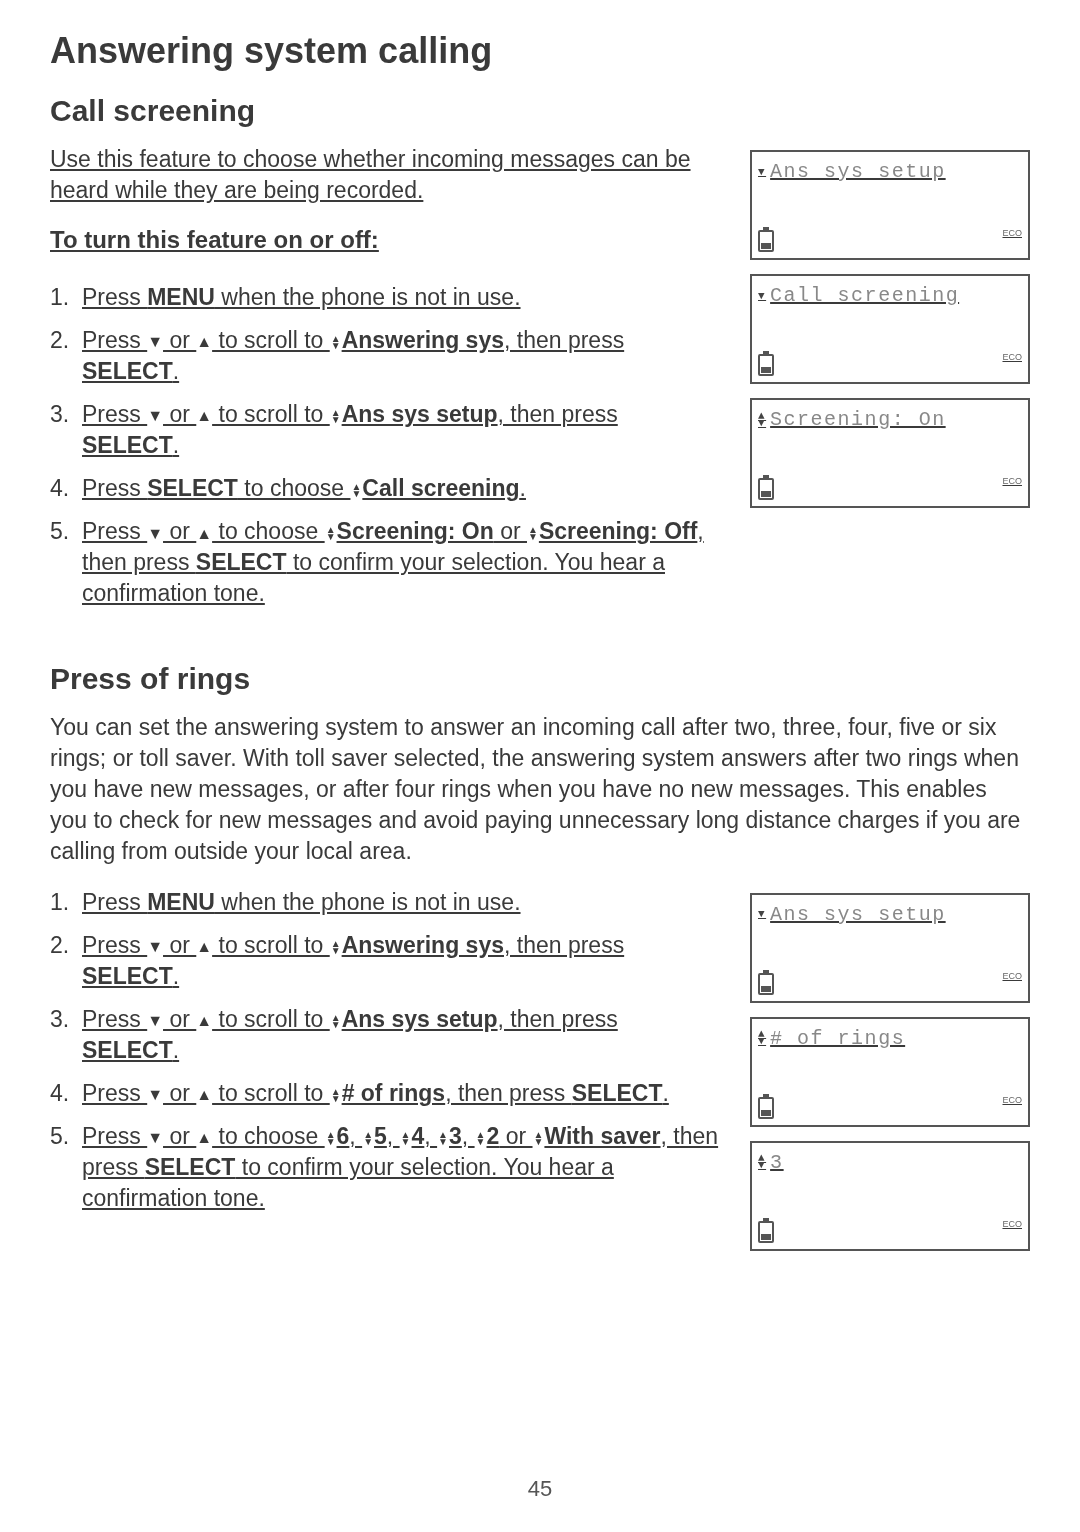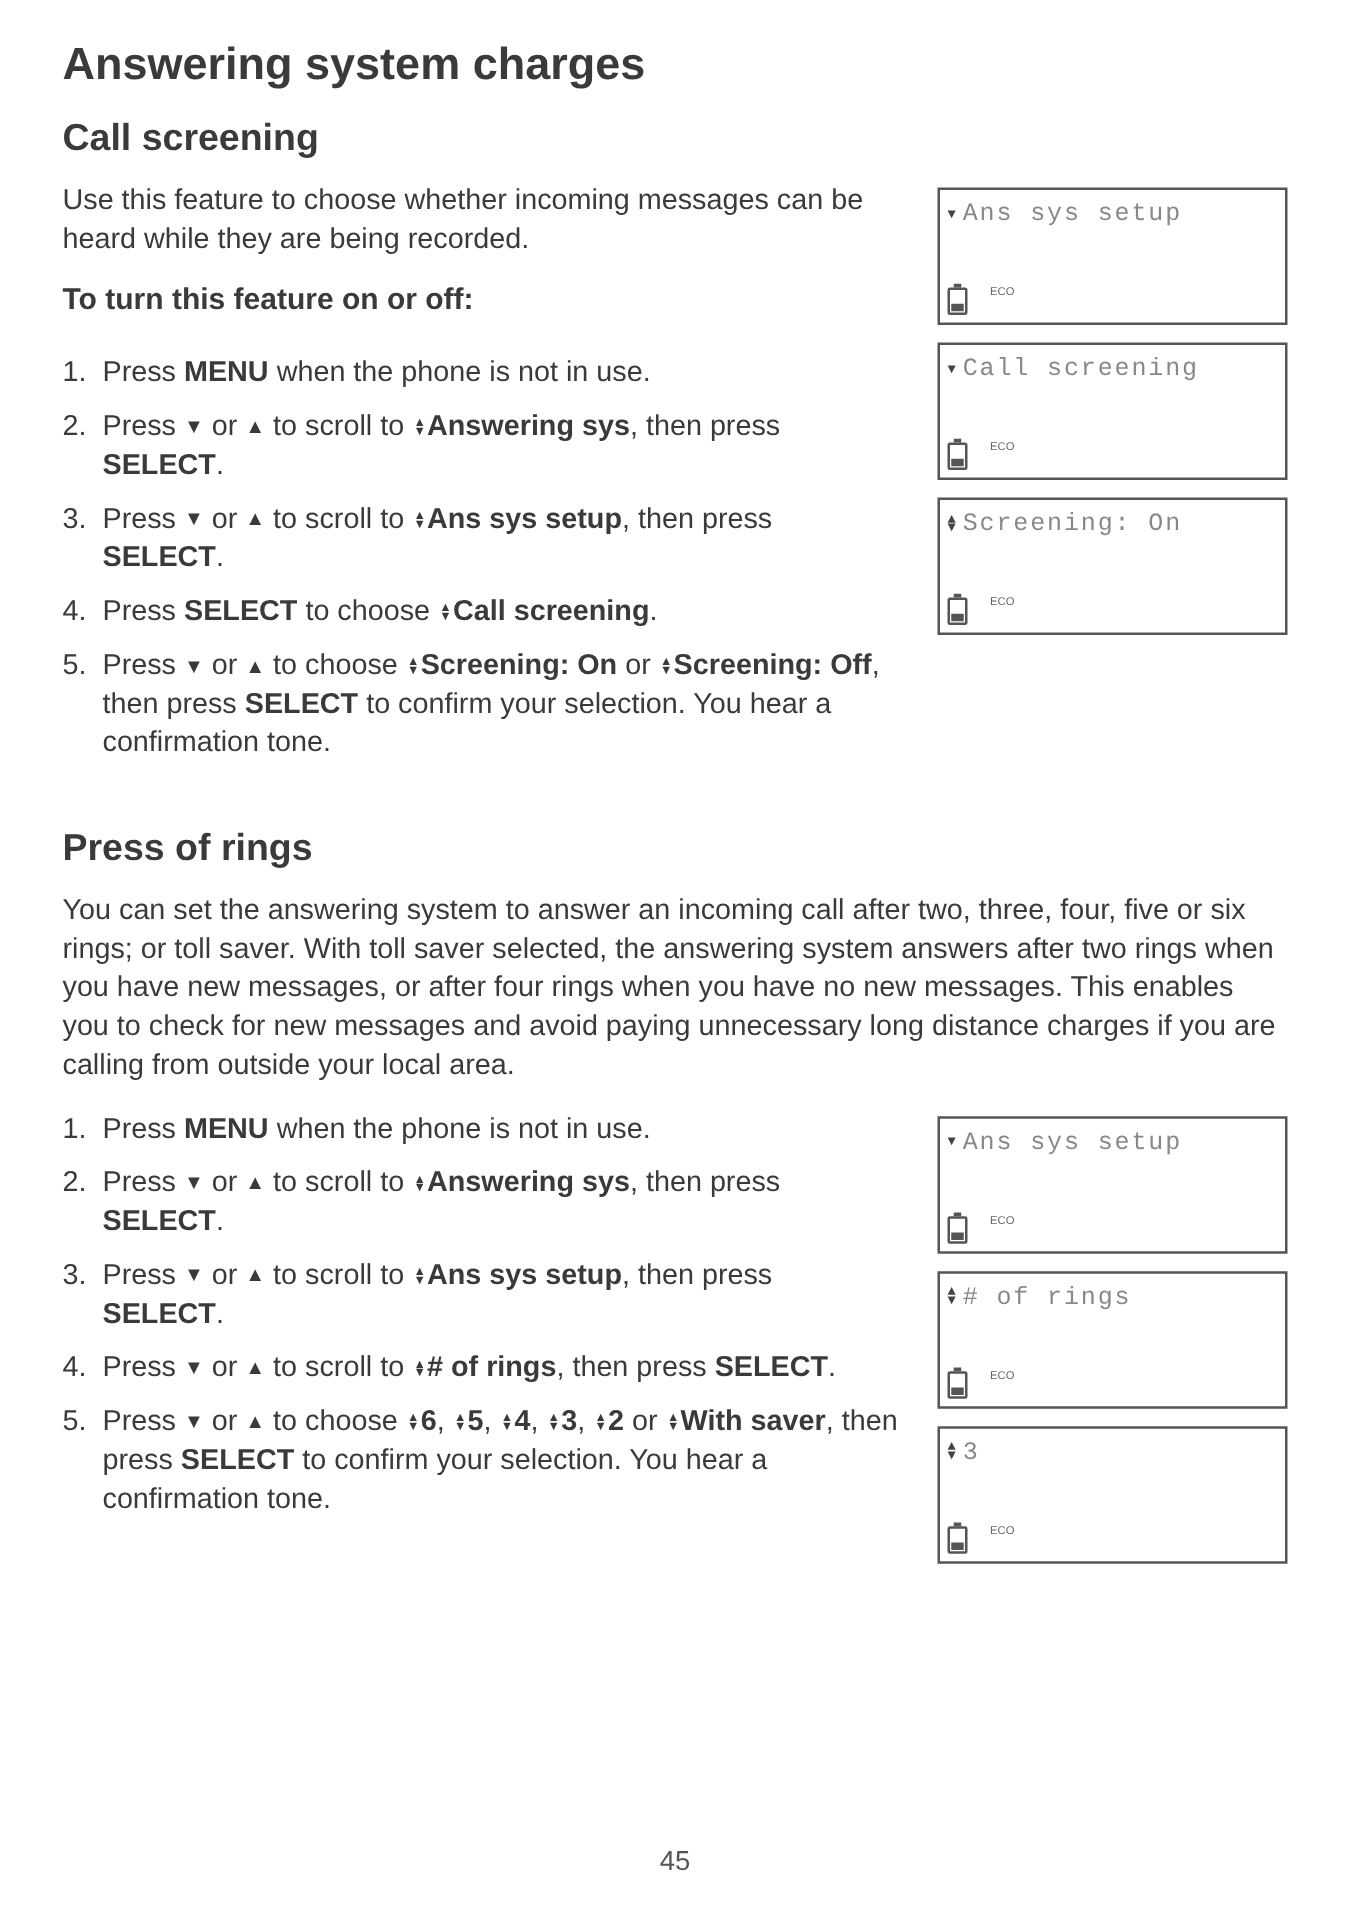--- a/index.html
+++ b/index.html
@@ -46,20 +46,21 @@
   }
   ol li::before {
     content: counter(step) ".";
     position: absolute;
     left: 0;
   }
   .row {
     display: flex;
     gap: 30px;
     margin-bottom: 40px;
+    text-decoration: underline;
   }
   .row .text {
     flex: 1;
   }
   .lcd-stack {
     width: 280px;
     flex-shrink: 0;
     display: flex;
     flex-direction: column;
     gap: 14px;
@@ -77,21 +78,22 @@
     letter-spacing: 1.5px;
     color: #555;
   }
   .lcd .top {
     display: flex;
     align-items: center;
   }
   .lcd .bottom {
     display: flex;
     align-items: flex-end;
-    gap: 18px;
+    gap: 4px;
+    justify-content: space-between;
   }
   .triangles {
     display: inline-flex;
     flex-direction: column;
     line-height: 7px;
     font-size: 11px;
     margin-right: 4px;
     color: #444;
   }
   .single-down {
@@ -155,21 +157,21 @@
     font-size: 22px;
     color: #555;
   }
   .faded {
     color: #888;
   }
 </style>
 </head>
 <body>
 
-<h1>Answering system charges</h1>
+<h1>Answering system calling</h1>
 
 <h2>Call screening</h2>
 
 <div class="row">
   <div class="text">
     <p class="intro">Use this feature to choose whether incoming messages can be heard while they are being recorded.</p>
 
     <h3>To turn this feature on or off:</h3>
 
     <ol>

